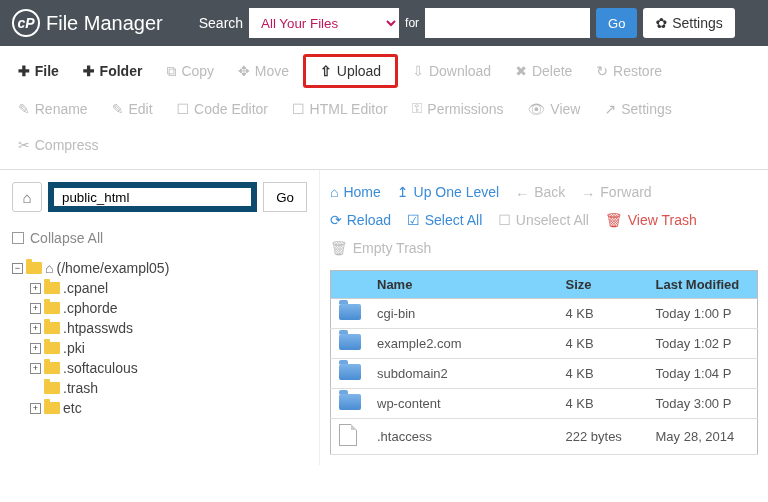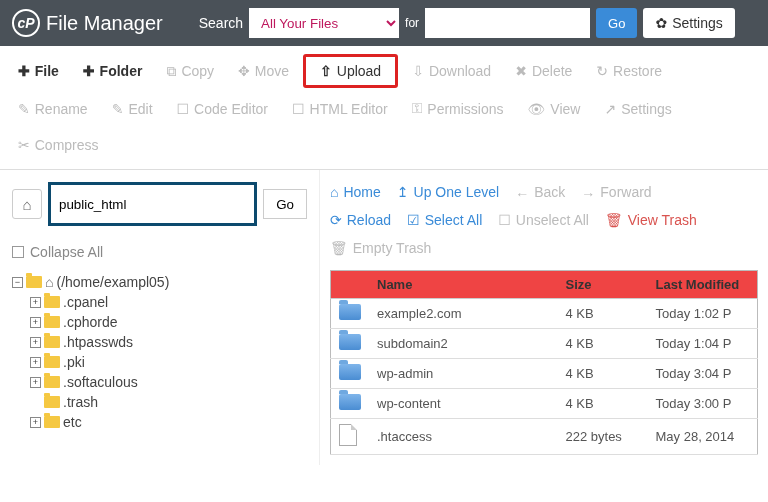--- a/index.html
+++ b/index.html
@@ -20,40 +20,40 @@
 .tbtn.disabled { color: #bbb; }
 .tbtn.highlight { border: 3px solid #d22; border-radius: 3px; padding: 6px 14px; }
 .bold { font-weight: bold; }
 
 .main { display: flex; }
 .left { width: 320px; padding: 12px; border-right: 1px solid #eee; }
 .right { flex: 1; padding: 10px; }
 
 .path-row { display: flex; gap: 6px; margin-bottom: 18px; align-items: center; }
 .home-icon { width: 30px; height: 30px; border: 1px solid #ccc; border-radius: 3px; display: flex; align-items: center; justify-content: center; font-size: 15px; color: #666; cursor: pointer; }
-.path-input { flex: 1; height: 44px; border: 3px solid #0c4a6e; padding: 0 8px; }
+.path-input { flex: 1; height: 30px; border: 6px solid #0c4a6e; padding: 0 8px; }
 .go-btn2 { height: 30px; padding: 0 12px; border: 1px solid #ccc; background: #fff; cursor: pointer; }
 
 .collapse-all { display: flex; align-items: center; gap: 6px; color: #888; margin-bottom: 12px; cursor: pointer; font-size: 14px; }
 .tree { font-size: 14px; color: #444; }
 .tree-item { display: flex; align-items: center; gap: 3px; padding: 2px 0; }
 .expander { width: 11px; height: 11px; border: 1px solid #888; font-size: 9px; line-height: 9px; text-align: center; cursor: pointer; color: #444; }
 .expanderspace { width: 11px; height: 11px; display: inline-block; }
 .folder-yellow { width: 16px; height: 12px; background: #f5c842; border-radius: 1px; position: relative; display: inline-block; }
 .folder-yellow::before { content: ''; position: absolute; top: -3px; left: 0; width: 6px; height: 3px; background: #f5c842; border-radius: 1px 1px 0 0; }
 .tree-indent { margin-left: 18px; }
 .home-glyph { color: #666; }
 
 .action-row { display: flex; flex-wrap: wrap; gap: 16px; padding: 4px 0 8px; }
 .abtn { color: #3a8bd8; cursor: pointer; display: inline-flex; align-items: center; gap: 5px; font-size: 14px; }
 .abtn.disabled { color: #bbb; }
 .abtn.trash { color: #d9534f; }
 
 .file-table { border: 1px solid #bbb; width: 100%; border-collapse: collapse; margin-top: 6px; }
-.file-table th { background: #ef4444; border-bottom: 1px solid #ccc; text-align: left; padding: 6px 8px; font-size: 13px; color: #333; }
+.file-table th { background: #7dd3fc; border-bottom: 1px solid #ccc; text-align: left; padding: 6px 8px; font-size: 13px; color: #333; }
 .file-table td { border-bottom: 1px solid #ddd; padding: 5px 8px; font-size: 13px; white-space: nowrap; }
 .file-table tr { cursor: pointer; }
 .folder-blue { width: 22px; height: 16px; background: linear-gradient(#7fb5ea,#4a8dd2); border-radius: 2px; position: relative; display: inline-block; }
 .folder-blue::before { content: ''; position: absolute; top: -4px; left: 0; width: 9px; height: 4px; background: #6fa8e0; border-radius: 2px 2px 0 0; }
 .file-icon { width: 18px; height: 22px; border: 1px solid #aaa; background: #fff; display: inline-block; position: relative; }
 .file-icon::before { content: ''; position: absolute; right: -1px; top: -1px; border-top: 6px solid #fff; border-left: 6px solid #ccc; }
 .checkbox { width: 12px; height: 12px; border: 1px solid #999; display: inline-block; }
 .col-icon { width: 34px; }
 .col-size { width: 90px; }
 .col-mod { width: 110px; }
@@ -251,35 +251,35 @@
         <tr>
           <th class="col-icon"></th>
           <th>Name</th>
           <th class="col-size">Size</th>
           <th class="col-mod">Last Modified</th>
         </tr>
       </thead>
       <tbody id="file-rows">
           <tr>
             <td class="col-icon"><span class="folder-blue"></span></td>
+            <td>cgi-bin</td>
+            <td>4 KB</td>
+            <td>Today 1:00 P</td>
+          </tr>
+          <tr>
+            <td class="col-icon"><span class="folder-blue"></span></td>
             <td>example2.com</td>
             <td>4 KB</td>
             <td>Today 1:02 P</td>
           </tr>
           <tr>
             <td class="col-icon"><span class="folder-blue"></span></td>
             <td>subdomain2</td>
             <td>4 KB</td>
             <td>Today 1:04 P</td>
-          </tr>
-          <tr>
-            <td class="col-icon"><span class="folder-blue"></span></td>
-            <td>wp-admin</td>
-            <td>4 KB</td>
-            <td>Today 3:04 P</td>
           </tr>
           <tr>
             <td class="col-icon"><span class="folder-blue"></span></td>
             <td>wp-content</td>
             <td>4 KB</td>
             <td>Today 3:00 P</td>
           </tr>
           <tr>
             <td class="col-icon"><span class="file-icon"></span></td>
             <td>.htaccess</td>

